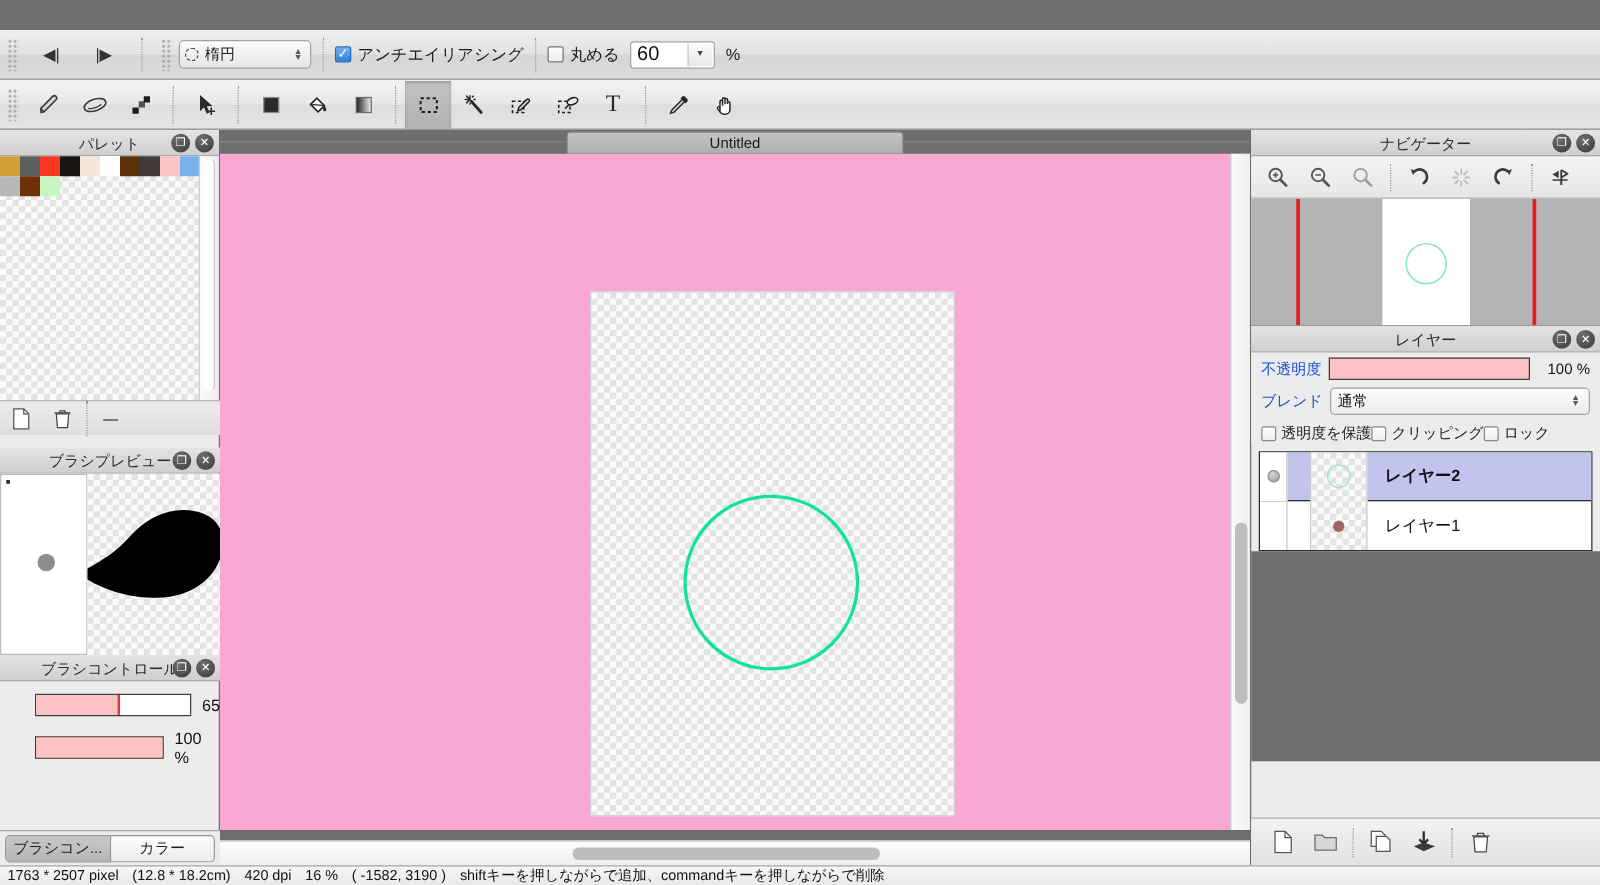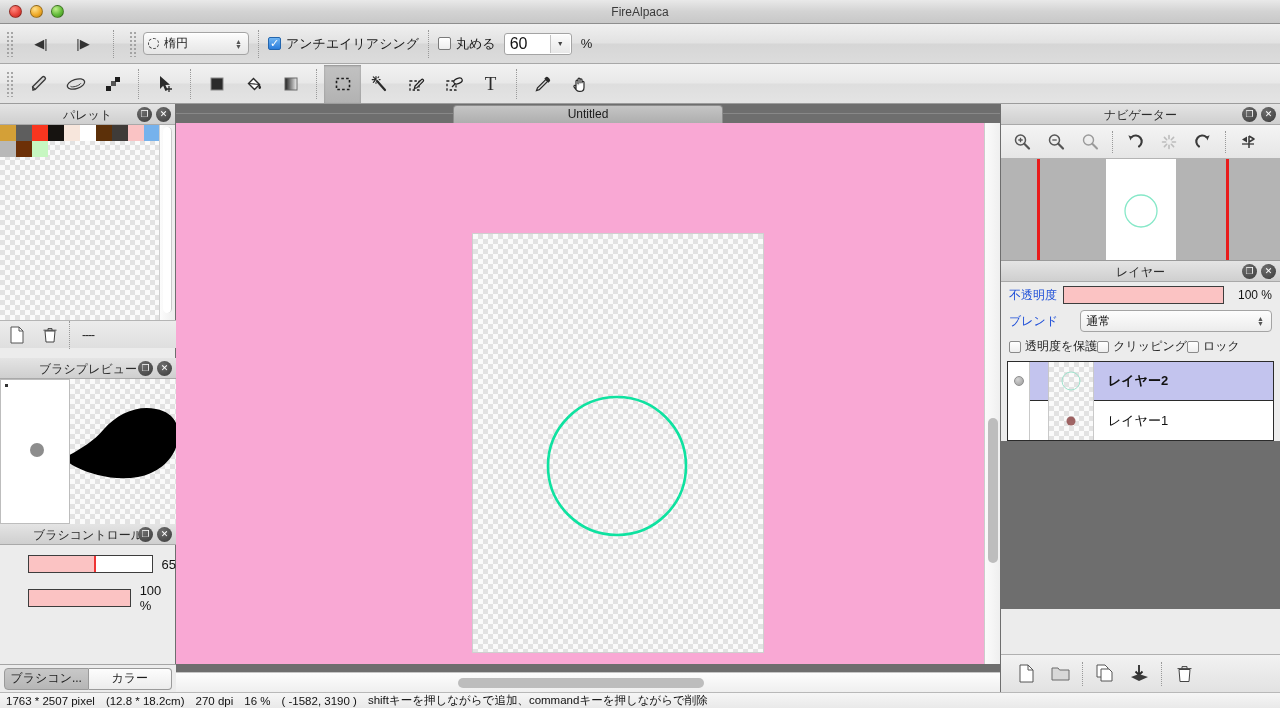--- a/index.html
+++ b/index.html
@@ -184,21 +184,21 @@
     border-bottom:1px solid #9a9a9a; }
   .nav-white { position:absolute; left:105px; top:0; width:70px; height:102px; background:#fff; }
   .nav-redl { position:absolute; top:0; width:3px; height:102px; background:#e81c1c; }
 
   .layerpanel-top { background:#ececec; padding: 4px 8px 0 8px; }
   .lrow { display:flex; align-items:center; margin-bottom:6px; }
   .lrow .ltxt { font-size:12px; color:#1d4ed8; }
   .op-track { flex:1; height:18px; background:#fbc3c3; border:1px solid #3d3d3d; margin:0 6px; }
   .op-val { font-size:12px; color:#111; min-width:42px; text-align:right; }
   .blend-sel { flex:1; height:22px; border:1px solid #a4a4a4; border-radius:4px;
-    background:linear-gradient(to bottom,#fdfdfd,#ececec); margin-left:22px;
+    background:linear-gradient(to bottom,#fdfdfd,#ececec); margin-left:6px;
     display:flex; align-items:center; padding:0 5px; position:relative; font-size:12px; color:#111; }
   .blend-sel .stepper { position:absolute; right:5px; }
   .chkrow { display:flex; align-items:center; gap:4px; font-size:12px; color:#1d1d1d; }
   .chkrow .cb { width:12px; height:12px; border:1px solid #8a8a8a; border-radius:2px;
     background:linear-gradient(to bottom,#fff,#eee); }
 
   .layerlist { margin: 4px 6px 0 6px; border:1px solid #2b2b2b; background:#fff; }
   .layer { height:39px; display:flex; align-items:center; border-bottom:1px solid #2b2b2b; }
   .layer:last-child { border-bottom:none; }
   .layer.sel { background:#c3c4ee; }
@@ -222,28 +222,20 @@
   .statusbar { position:absolute; left:0; top:692px; width:1280px; height:16px;
     background: linear-gradient(to bottom,#f6f6f6,#e9e9e9); border-top:1px solid #b8b8b8;
     display:flex; align-items:center; padding-left:6px; gap:11px;
     font-size:11.5px; color:#111; }
 </style>
 </head>
 <body>
 
 <div id="app">
 
-  <div class="titlebar">
-    <div class="traffic">
-      <div class="tl red"></div>
-      <div class="tl yellow"></div>
-      <div class="tl green"></div>
-    </div>
-    <div class="title-text">FireAlpaca</div>
-  </div>
 
   <div class="optionbar">
     <div class="grip"></div>
     <div class="navbtn">◀|</div>
     <div class="navbtn">|▶</div>
     <div class="vsep"></div>
     <div class="grip"></div>
     <div class="combo" style="width:106px">
       <span class="ell"></span>
       <span class="cv">楕円</span>
@@ -653,19 +645,19 @@
             <path d="M3 5.5h11l-1 12H4z" fill="#fff" stroke="#444"></path>
             <path d="M1.5 4.6h14M6 4.6V2.6h5v2" fill="none" stroke="#444"></path>
           </svg>
       </div>
     </div>
   </div>
 
   <div class="statusbar">
     <span>1763 * 2507 pixel</span>
     <span>(12.8 * 18.2cm)</span>
-    <span>270 dpi</span>
+    <span>420 dpi</span>
     <span>16 %</span>
     <span>( -1582, 3190 )</span>
     <span>shiftキーを押しながらで追加、commandキーを押しながらで削除</span>
   </div>
 
 </div>
 
 </body></html>

